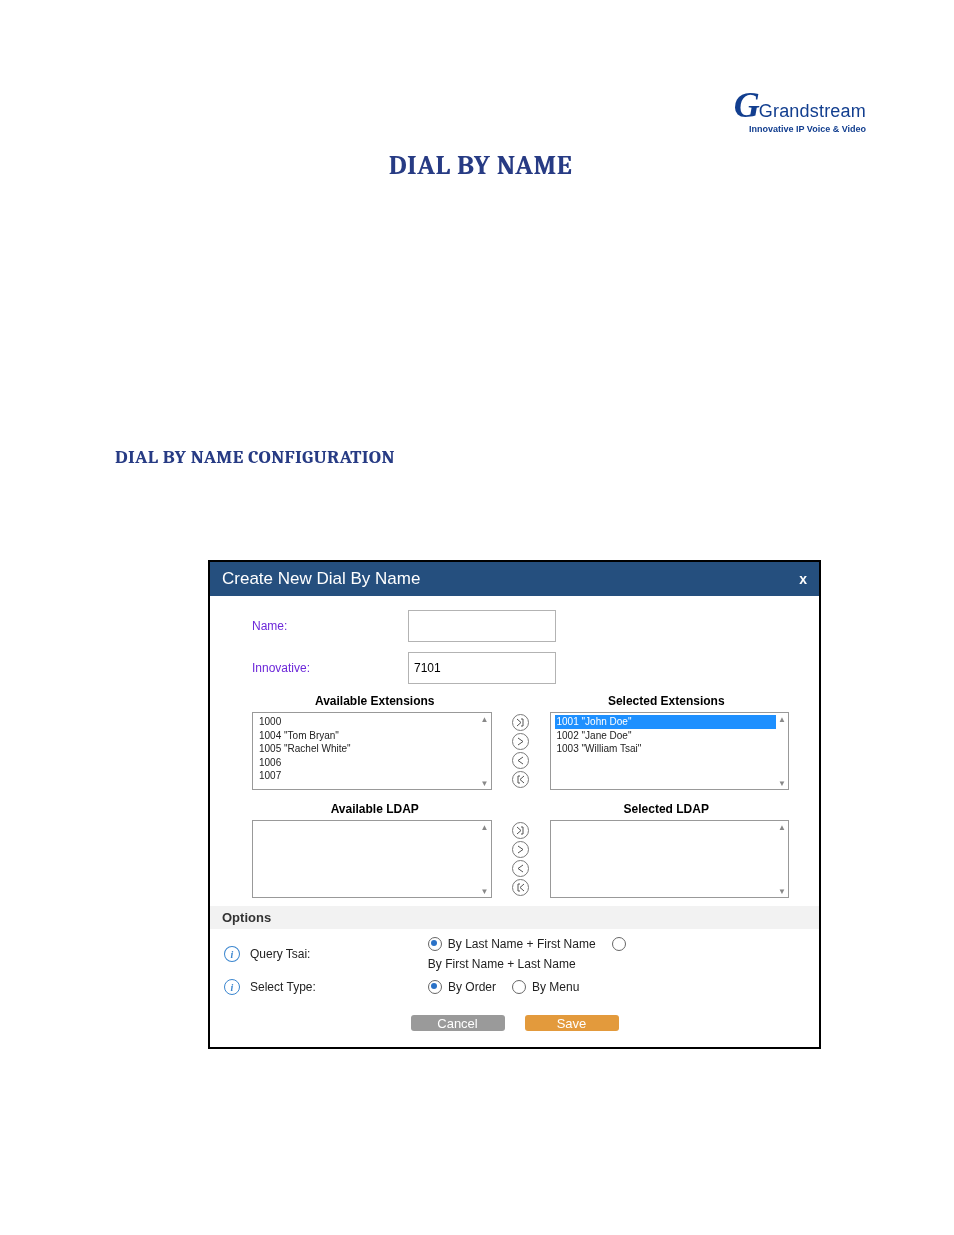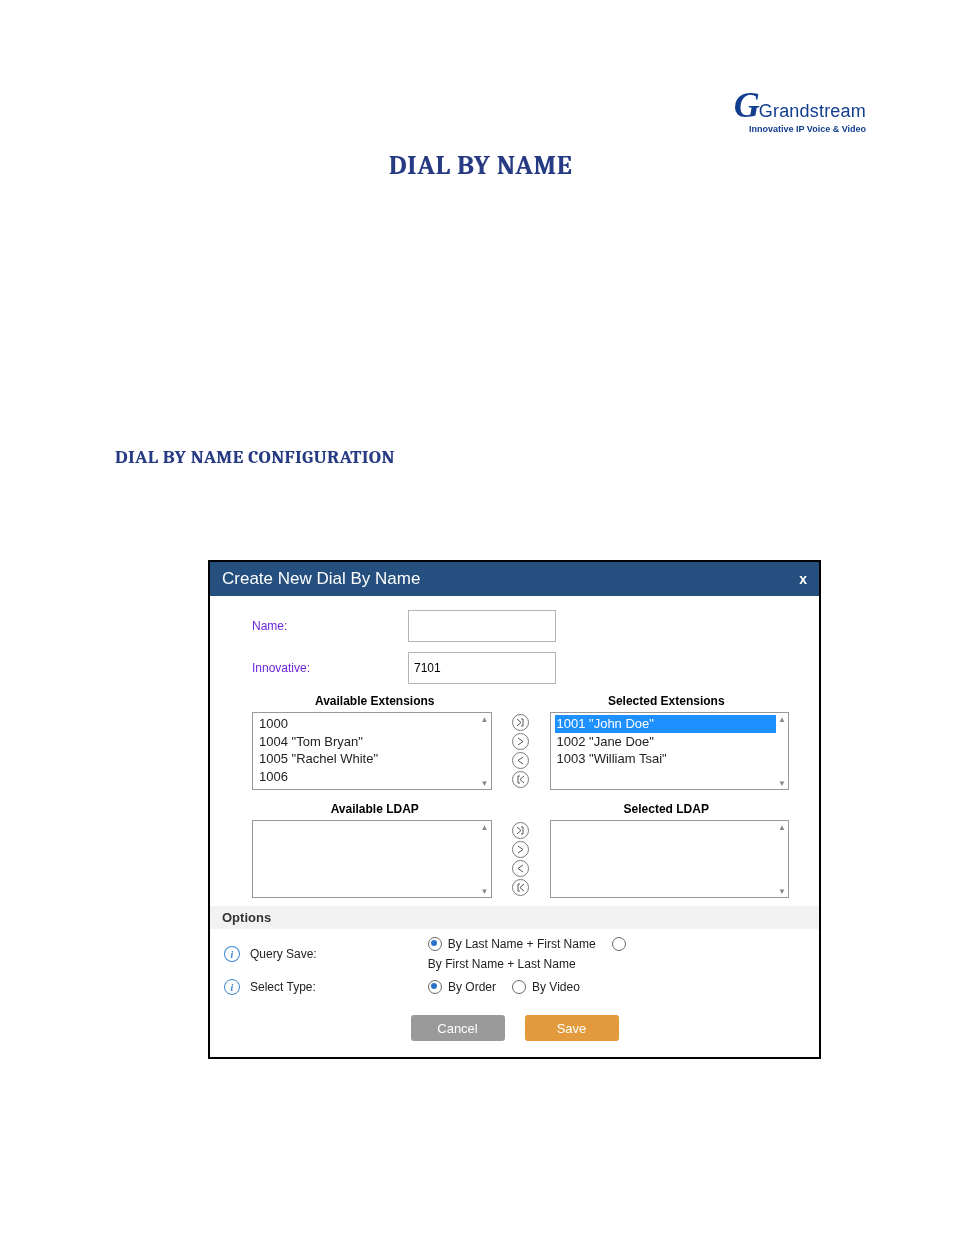--- a/index.html
+++ b/index.html
@@ -124,21 +124,21 @@
     height: 78px;
   }
   .listbox {
     width: 100%;
     height: 78px;
     border: 1px solid #999;
     background: #fff;
     box-sizing: border-box;
     overflow: hidden;
     padding: 2px 12px 2px 4px;
-    font-size: 13px;
+    font-size: 10px;
     line-height: 1.35;
   }
   .listbox .item { padding: 0 2px; white-space: nowrap; }
   .listbox .item.selected { background: #1e90ff; color: #fff; }
   .list-scroll-up, .list-scroll-down {
     position: absolute;
     right: 1px;
     width: 12px;
     height: 12px;
     font-size: 8px;
@@ -214,21 +214,21 @@
   }
   .radio-label { margin-right: 10px; }
   .dialog-footer {
     display: flex;
     justify-content: center;
     gap: 20px;
     padding: 10px 0 16px 0;
   }
   .btn {
     min-width: 66px;
-    height: 26px;
+    height: 16px;
     border-radius: 3px;
     font-size: 13px;
     color: #fff;
     display: flex;
     align-items: center;
     justify-content: center;
     cursor: pointer;
     border: none;
     padding: 0 14px;
   }
@@ -353,37 +353,37 @@
         <div class="listbox" id="sel-ldap"></div>
         <div class="list-scroll-up">▲</div>
         <div class="list-scroll-down">▼</div>
       </div>
     </div>
 
     <div class="options-bar">Options</div>
 
     <div class="opt-row">
       <span class="info-icon">i</span>
-      <span class="opt-label">Query Save:</span>
+      <span class="opt-label">Query Tsai:</span>
       <span class="radio-group" id="query-type-group">
           <span class="radio checked"></span>
           <span class="radio-label">By Last Name + First Name</span>
           <span class="radio"></span>
           <span class="radio-label">By First Name + Last Name</span>
         </span>
     </div>
 
     <div class="opt-row">
       <span class="info-icon">i</span>
       <span class="opt-label">Select Type:</span>
       <span class="radio-group" id="select-type-group">
           <span class="radio checked"></span>
           <span class="radio-label">By Order</span>
           <span class="radio"></span>
-          <span class="radio-label">By Video</span>
+          <span class="radio-label">By Menu</span>
         </span>
     </div>
 
   </div>
 
   <div class="dialog-footer">
     <div class="btn btn-cancel">Cancel</div>
     <div class="btn btn-save">Save</div>
   </div>
 </div>

